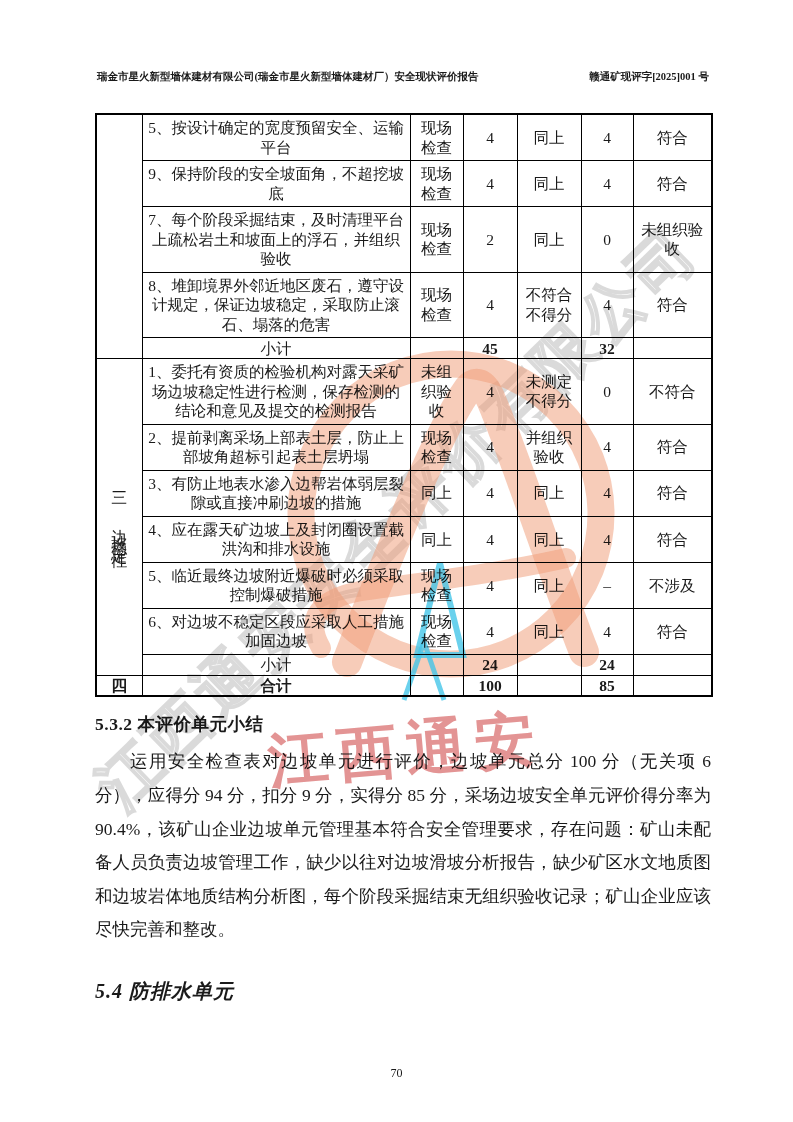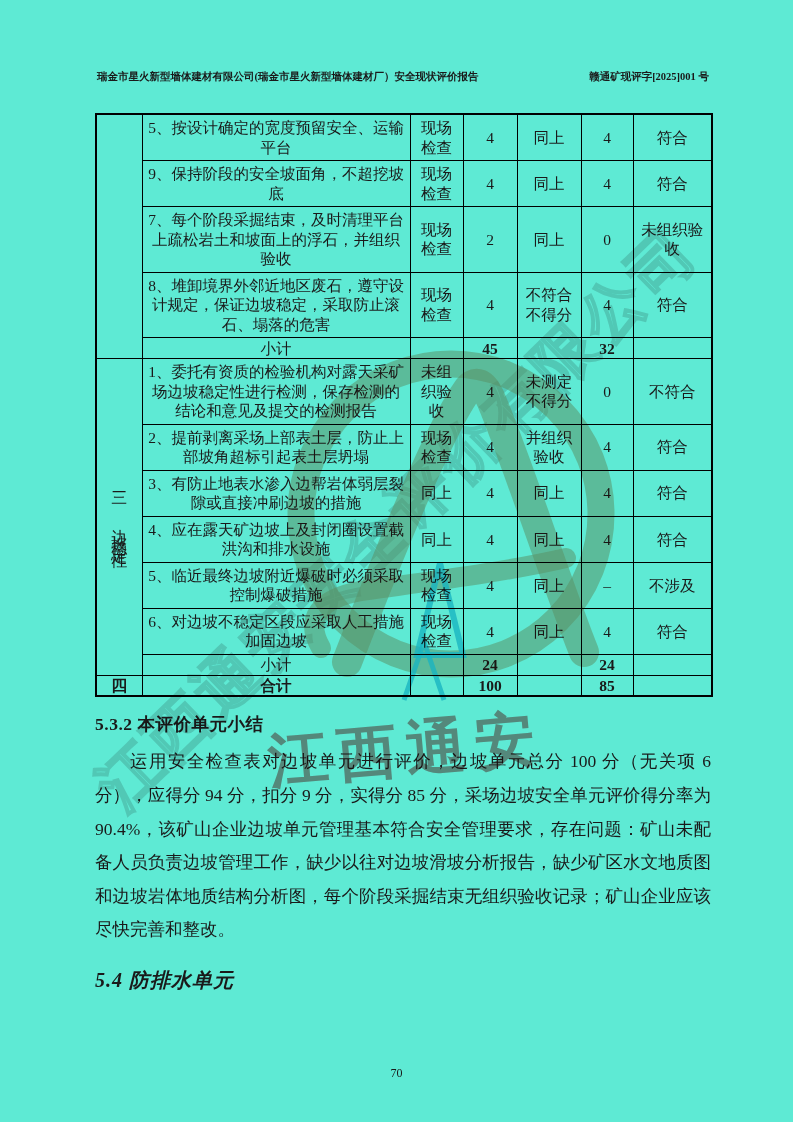--- a/index.html
+++ b/index.html
@@ -2,21 +2,21 @@
 <html><head>
 <meta charset="utf-8">
 <style>
   * { margin: 0; padding: 0; box-sizing: border-box; }
   html, body { background: #888; }
   .page {
     position: relative;
     width: 793px;
     height: 1122px;
     margin: 0 auto;
-    background: #5eead4;
+    background: #ffffff;
     overflow: hidden;
     font-family: "Liberation Serif", "DejaVu Serif", serif;
     color: #1a1a1a;
   }
   
   .doc-header {
     position: absolute;
     top: 70px; left: 97px; right: 84px;
     display: flex;
     justify-content: space-between;
@@ -70,21 +70,21 @@
     letter-spacing: 0.5px;
   }
   .summary {
     margin-top: 9px;
     font-size: 17.5px;
     line-height: 1.92;
     text-align: justify;
     text-indent: 2em;
   }
   .h54 {
-    margin-top: 20px;
+    margin-top: 31px;
     font-size: 20px;
     font-weight: bold;
     font-style: italic;
     letter-spacing: 1px;
   }
   
   .page-num {
     position: absolute;
     top: 1066px; left: 0; right: 0;
     text-align: center;

